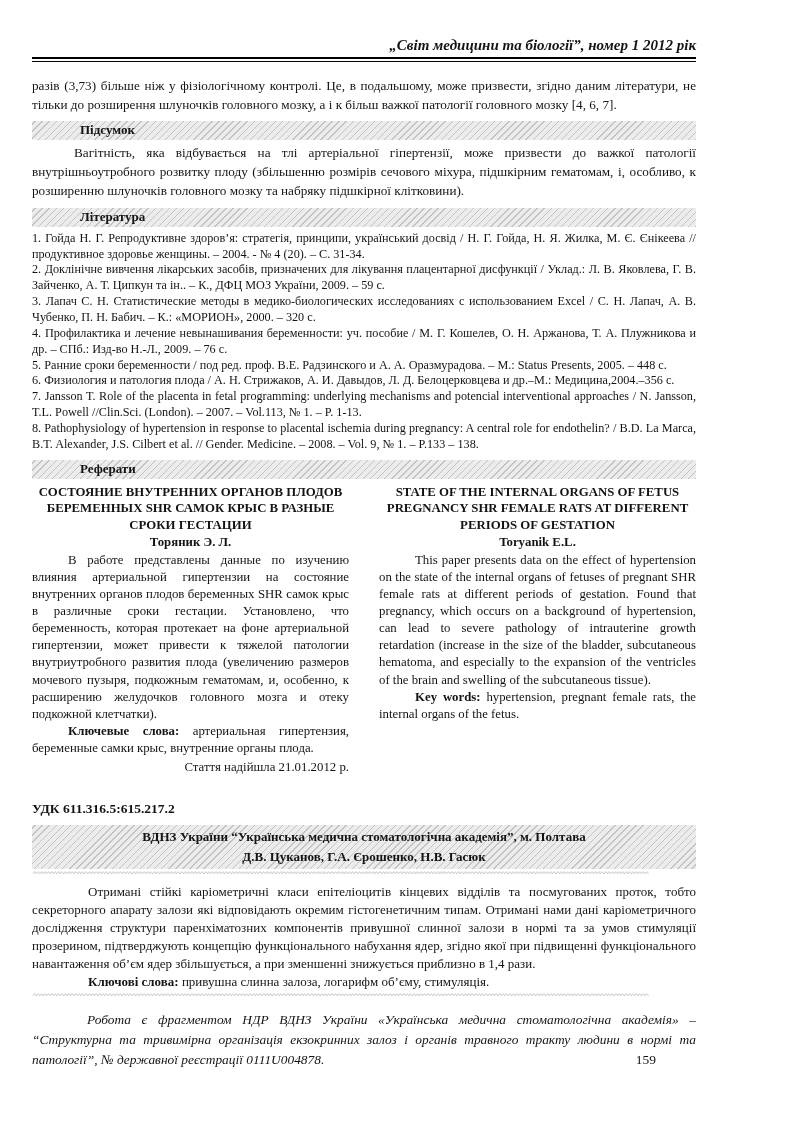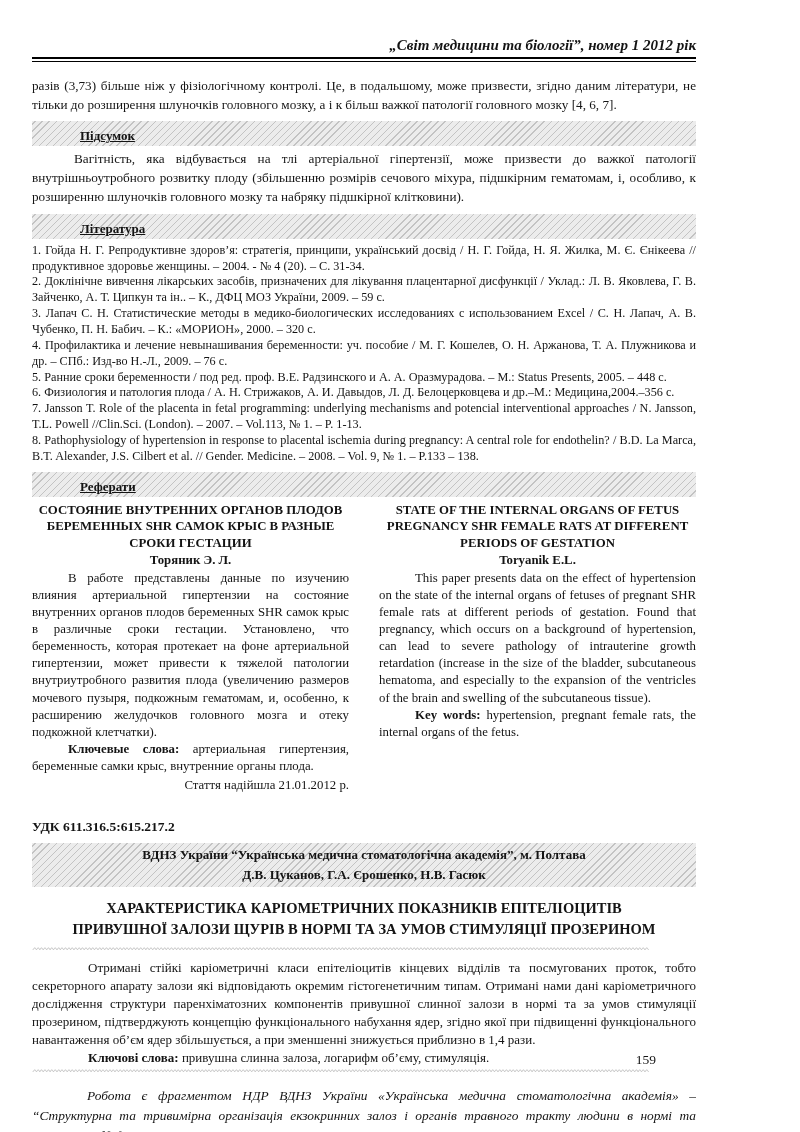--- a/index.html
+++ b/index.html
@@ -6,22 +6,22 @@
   body{width:800px;font-family:"Liberation Serif", serif;color:#141414;}
   .sheet{position:relative;width:728px;height:1132px;overflow:hidden;background:#fff;}
   .content{width:664px;margin:0 auto;padding-top:36px;}
 
   .journal-head{text-align:right;font-weight:bold;font-style:italic;font-size:15px;line-height:19px;}
   .double-rule{margin-top:2px;border-top:2.5px solid #000;border-bottom:1px solid #000;height:2px;}
 
   .p{font-size:13.2px;line-height:1.42;text-align:justify;text-indent:42px;margin:0;}
   .cont{text-indent:0;margin-top:15px;}
 
-  .hatch{margin:7px 0 4px;padding:7px 6px 2px 48px;font-weight:bold;font-size:13px;
-         background:repeating-linear-gradient(135deg,#ececec 0 2px,#c3c3c3 2px 3px,#ececec 3px 5px);text-decoration:underline;}
+  .hatch{margin:7px 0 4px;padding:1px 6px 2px 48px;font-weight:bold;font-size:13px;
+         background:repeating-linear-gradient(135deg,#ececec 0 2px,#c3c3c3 2px 3px,#ececec 3px 5px);}
 
   .refs{margin-top:2px;}
   .ref{font-size:12.2px;line-height:1.3;text-align:justify;margin:0;}
 
   .abs-grid{display:grid;grid-template-columns:1fr 1fr;column-gap:30px;margin-top:5px;}
   .abs-title{font-weight:bold;text-align:center;font-size:12.8px;line-height:1.3;}
   .abs-author{font-weight:bold;text-align:center;font-size:12.8px;margin:1px 0 2px;}
   .abs-body{font-size:12.8px;line-height:1.34;text-align:justify;text-indent:36px;margin:0;}
   .abs-kw{font-size:12.8px;line-height:1.34;text-align:justify;text-indent:36px;margin:0;}
   .received{text-align:right;font-size:12.8px;margin-top:3px;}
@@ -86,21 +86,20 @@
       </div>
     </div>
 
     <div class="udc">УДК  611.316.5:615.217.2</div>
 
     <div class="authors-band">
       <div>ВДНЗ України “Українська медична стоматологічна академія”, м. Полтава</div>
       <div>Д.В. Цуканов, Г.А. Єрошенко, Н.В. Гасюк</div>
     </div>
 
-    <div class="art-title">ХАРАКТЕРИСТИКА КАРІОМЕТРИЧНИХ ПОКАЗНИКІВ ЕПІТЕЛІОЦИТІВ ПРИВУШНОЇ ЗАЛОЗИ ЩУРІВ В НОРМІ ТА ЗА УМОВ СТИМУЛЯЦІЇ ПРОЗЕРИНОМ</div>
 
     <div class="zigzag"></div>
 
     <p class="art-abstract">Отримані стійкі каріометричні класи епітеліоцитів кінцевих відділів та посмугованих проток, тобто секреторного апарату залози які відповідають окремим гістогенетичним типам. Отримані нами дані каріометричного дослідження структури паренхіматозних компонентів привушної слинної залози в нормі та за умов стимуляції прозерином, підтверджують концепцію функціонального набухання ядер, згідно якої при підвищенні функціонального навантаження об’єм ядер збільшується, а при зменшенні знижується приблизно в 1,4 рази.</p>
     <p class="art-kw"><b>Ключові слова:</b> <span>привушна слинна залоза, логарифм об’єму, стимуляція.</span></p>
 
     <div class="zigzag"></div>
 
     <p class="ndr">Робота є фрагментом НДР ВДНЗ України «Українська медична стоматологічна академія» – “Структурна та тривимірна організація екзокринних залоз і органів травного тракту людини в нормі та патології”, № державної реєстрації  0111U004878.</p>
 

